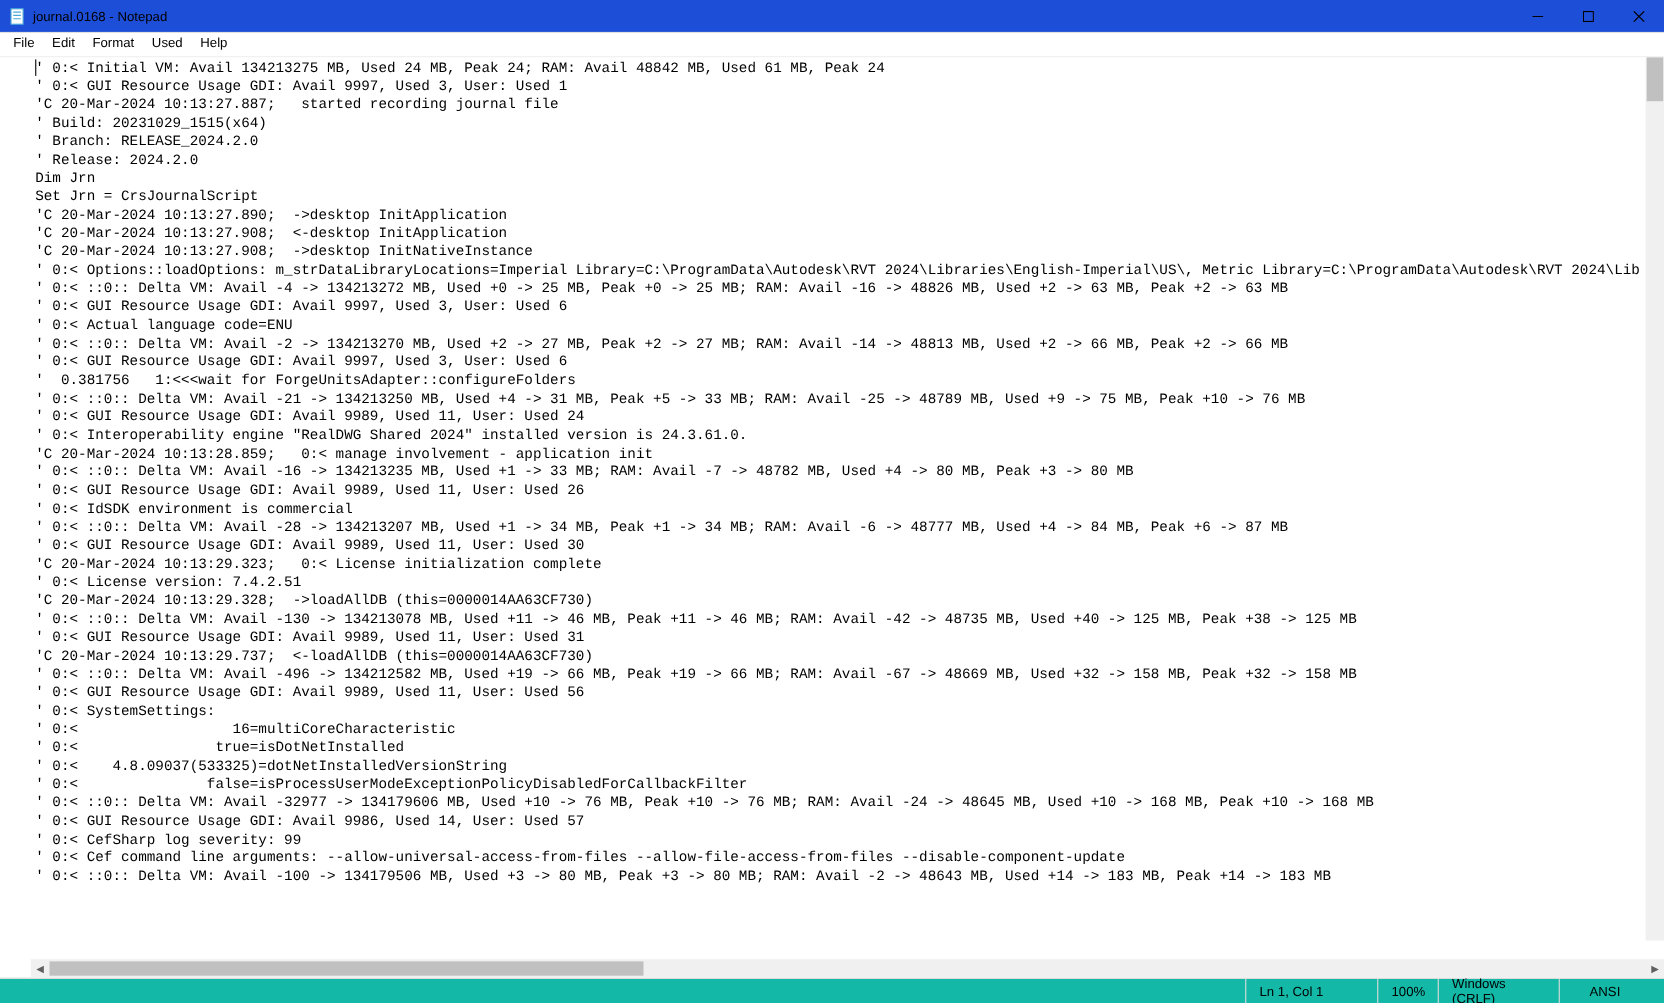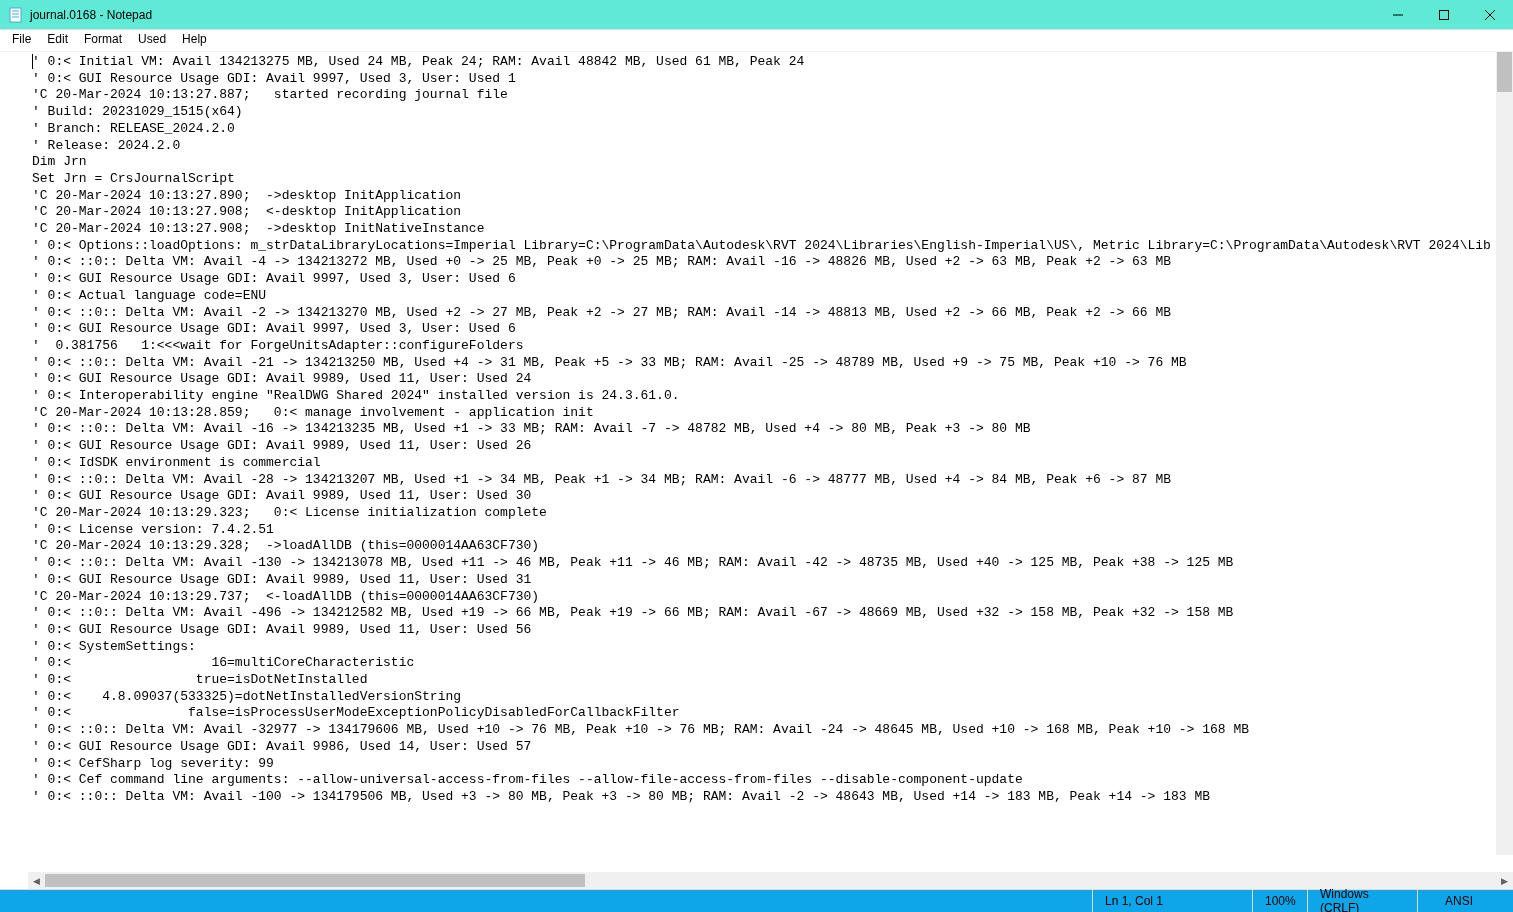--- a/index.html
+++ b/index.html
@@ -8,21 +8,21 @@
     font-size: 12px;
     background: #ffffff;
     width: 1513px;
     height: 912px;
     overflow: hidden;
     display: flex;
     flex-direction: column;
   }
   .titlebar {
     height: 30px;
-    background: #5eead4;
+    background: #1d4ed8;
     border-bottom: 1px solid #e0e0e0;
     display: flex;
     align-items: center;
     padding-left: 8px;
   }
   .titlebar-icon {
     width: 16px; height: 16px;
     margin-right: 6px;
     display: inline-flex;
     align-items: center; justify-content: center;
@@ -110,36 +110,36 @@
     position: absolute;
     top: 0; width: 17px; height: 17px;
     display: flex; align-items: center; justify-content: center;
     color: #606060;
     font-size: 9px;
   }
   .hscroll-btn.left { left: 0; }
   .hscroll-btn.right { right: 0; }
   .statusbar {
     height: 23px;
-    background: #0ea5e9;
+    background: #14b8a6;
     border-top: 1px solid #dcdcdc;
     display: flex;
     align-items: flex-end;
     font-size: 12px;
     color: #000;
   }
   .status-flex { flex: 1; }
   .status-cell {
     padding: 0 12px;
     border-left: 1px solid #dcdcdc;
     height: 100%;
     display: flex; align-items: center;
   }
   .status-cell.pos { width: 120px; }
-  .status-cell.zoom { width: 55px; margin-left: 40px; }
+  .status-cell.zoom { width: 55px; }
   .status-cell.eol { width: 110px; }
   .status-cell.enc { width: 96px; padding-left: 27px; }
 </style>
 </head>
 <body>
 
 <div class="titlebar">
   <span class="titlebar-icon">
     <svg width="16" height="16" viewBox="0 0 16 16">
       <rect x="2" y="1" width="11" height="14" fill="#fff" stroke="#4aa8d8" stroke-width="1"></rect>

